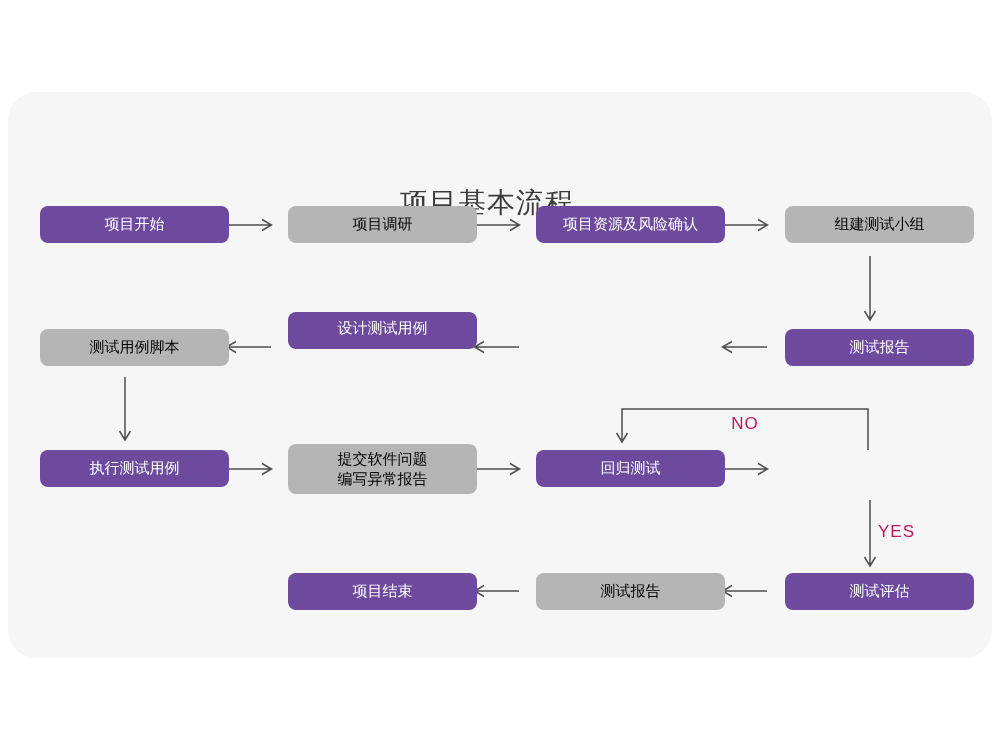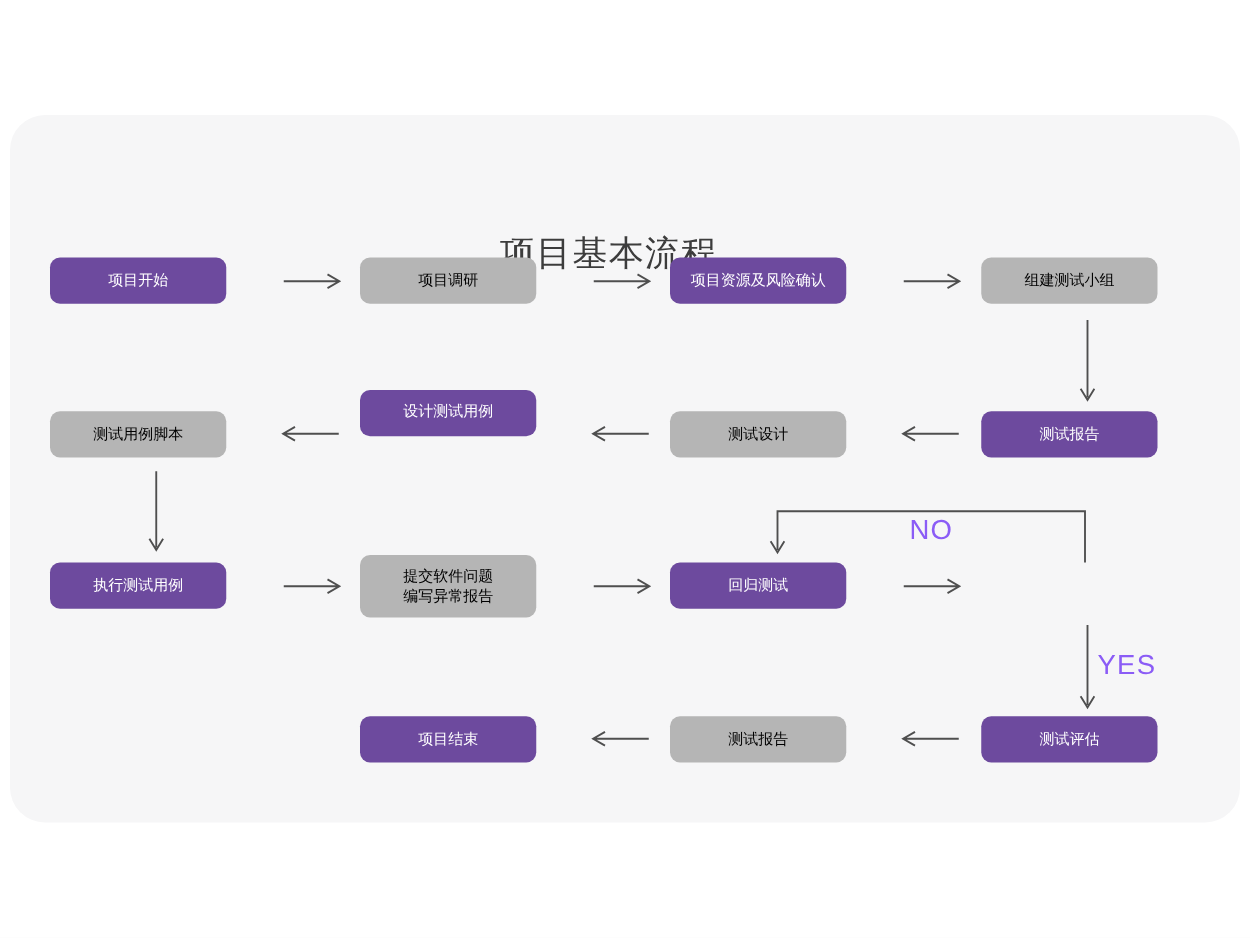--- a/index.html
+++ b/index.html
@@ -15,29 +15,29 @@
   }
   .panel{
     position:absolute;left:8px;top:92px;width:984px;height:566px;
     background:var(--panel);border-radius:28px;
   }
   .title{
     position:absolute;left:487px;top:143px;transform:translateX(-50%);
     font-size:28px;font-weight:500;color:#3c3c3c;letter-spacing:1px;white-space:nowrap;margin-top:41px;
   }
   .node{
-    position:absolute;width:141px;height:37px;border-radius:8px;
+    position:absolute;width:189px;height:37px;border-radius:8px;
     display:flex;align-items:center;justify-content:center;text-align:center;
-    font-size:12px;line-height:1.35;white-space:nowrap;
+    font-size:15px;line-height:1.35;white-space:nowrap;
   }
   .node.purple{background:var(--purple);color:#ffffff;}
   .node.gray{background:var(--gray);color:#000000;}
   .node.tall{height:50px;flex-direction:column;}
   .edge-label{
-    position:absolute;color:#8b5cf6;font-size:22px;letter-spacing:1px;white-space:nowrap;
+    position:absolute;color:#be185d;font-size:17px;letter-spacing:1px;white-space:nowrap;
   }
   .edge-label.no{left:745px;top:424px;transform:translate(-50%,-50%);}
   .edge-label.yes{left:878px;top:532px;transform:translateY(-50%);}
   svg.arrows{position:absolute;left:0;top:0;pointer-events:none;}
   svg.arrows path{stroke:var(--arrow);stroke-width:1.5;fill:none;}
 </style>
 </head>
 <body>
 
 <div class="stage">
@@ -71,21 +71,20 @@
     <path d="M767,591 H723 M732,585.5 L722.5,591 L732,596.5"></path>
   </svg>
 
   <div class="node purple" style="left:40px;top:206px;">项目开始</div>
   <div class="node gray" style="left:288px;top:206px;">项目调研</div>
   <div class="node purple" style="left:536px;top:206px;">项目资源及风险确认</div>
   <div class="node gray" style="left:785px;top:206px;">组建测试小组</div>
 
   <div class="node gray" style="left:40px;top:329px;">测试用例脚本</div>
   <div class="node purple" style="left:288px;top:312px;font-family:Liberation Mono, monospace;">设计测试用例</div>
-  <div class="node gray" style="left:536px;top:329px;">测试设计</div>
   <div class="node purple" style="left:785px;top:329px;">测试报告</div>
 
   <div class="node purple" style="left:40px;top:450px;">执行测试用例</div>
   <div class="node gray tall" style="left:288px;top:444px;">
     <span>提交软件问题</span>
     <span>编写异常报告</span>
   </div>
   <div class="node purple" style="left:536px;top:450px;">回归测试</div>
 
   <div class="node purple" style="left:288px;top:573px;">项目结束</div>

